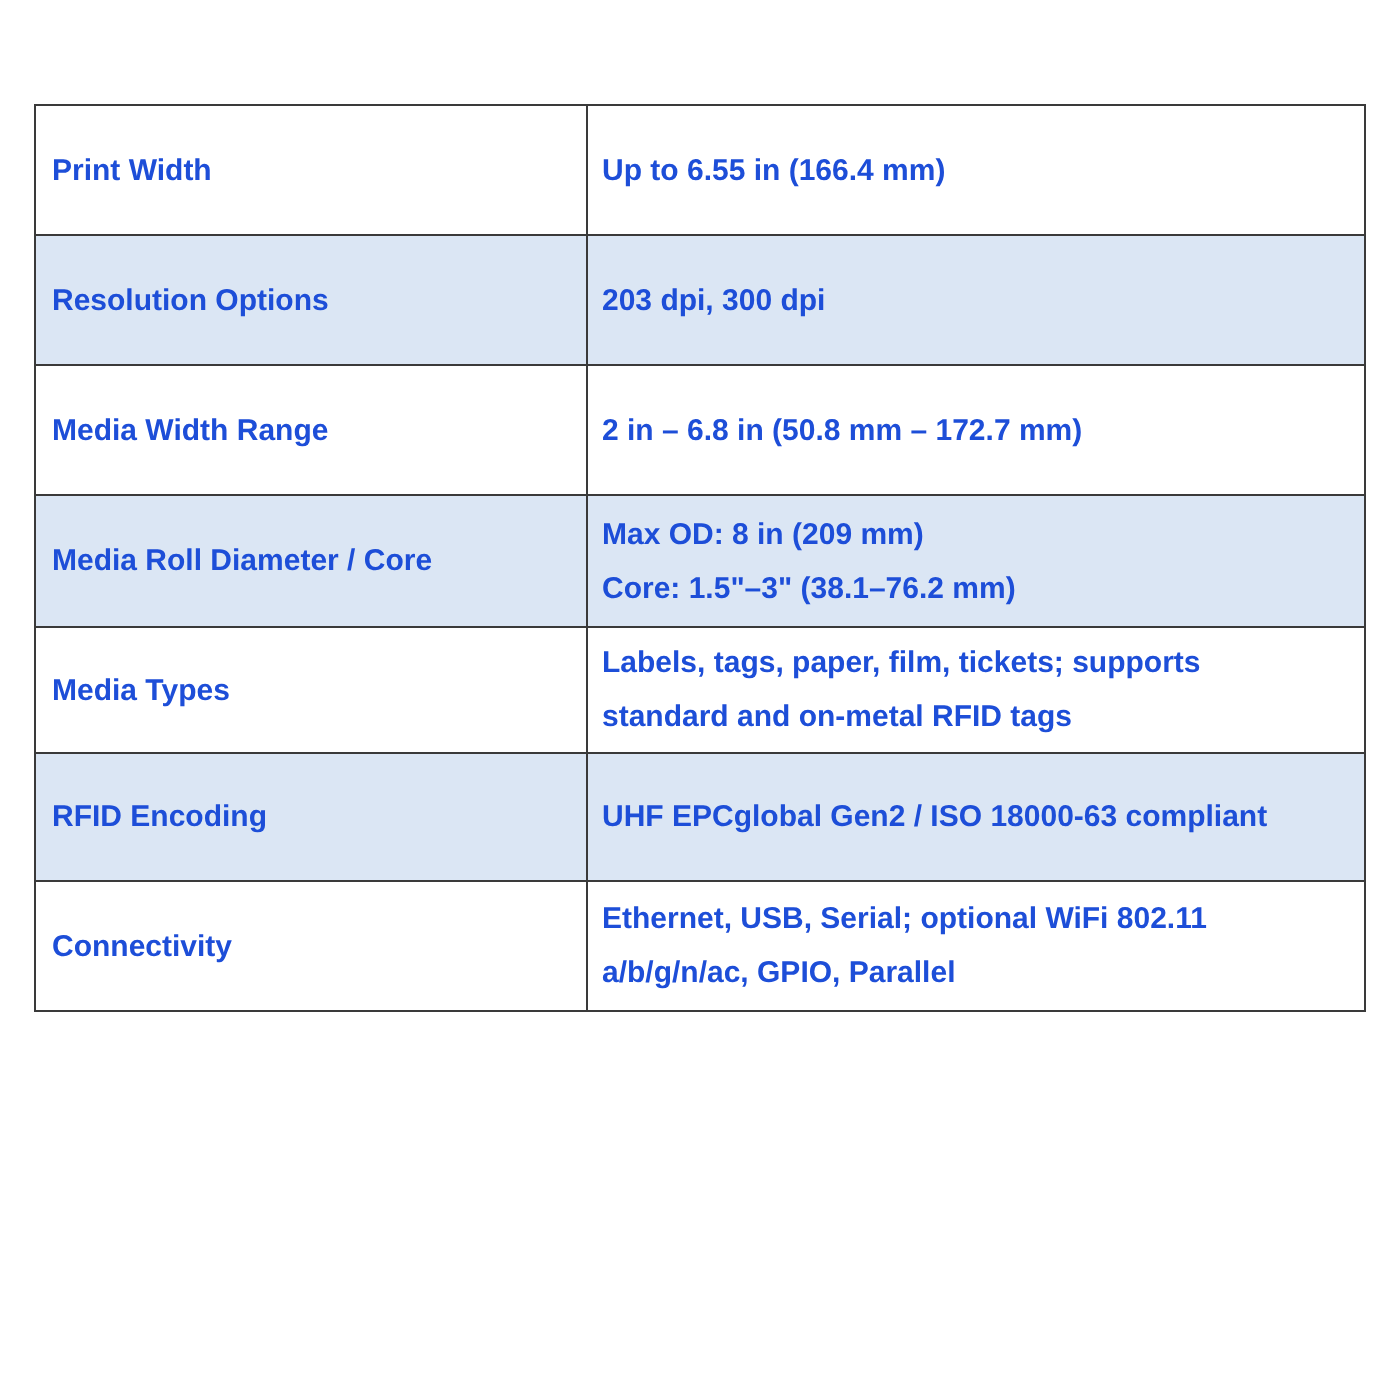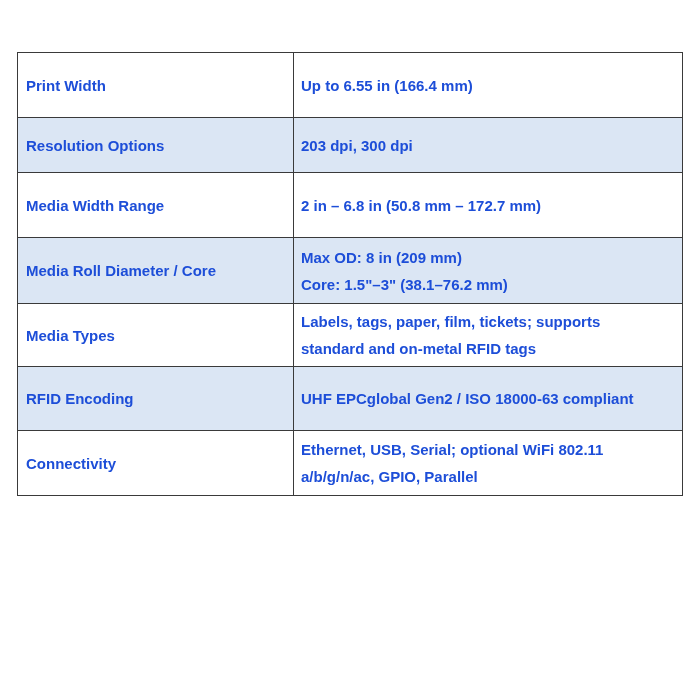--- a/index.html
+++ b/index.html
@@ -39,21 +39,21 @@
   td.value-cell {
     width: 365px;
     padding: 4px 16px 4px 7px;
     white-space: pre-line;
   }
   
   table.spec-table tr:nth-child(even) td { background: #dbe6f4; }
   table.spec-table tr:nth-child(odd) td { background: #ffffff; }
   
   table.spec-table tr:nth-child(1) { height: 65px; }
-  table.spec-table tr:nth-child(2) { height: 55px; }
+  table.spec-table tr:nth-child(2) { height: 65px; }
   table.spec-table tr:nth-child(3) { height: 65px; }
   table.spec-table tr:nth-child(4) { height: 66px; border-radius: 28px; }
   table.spec-table tr:nth-child(5) { height: 55px; }
   table.spec-table tr:nth-child(6) { height: 64px; }
   table.spec-table tr:nth-child(7) { height: 65px; }
   table.spec-table tr:nth-child(8) { height: 65px; }
   table.spec-table tr:nth-child(9) { height: 81px; margin-top: 17px; }
 </style>
 </head>
 <body>

